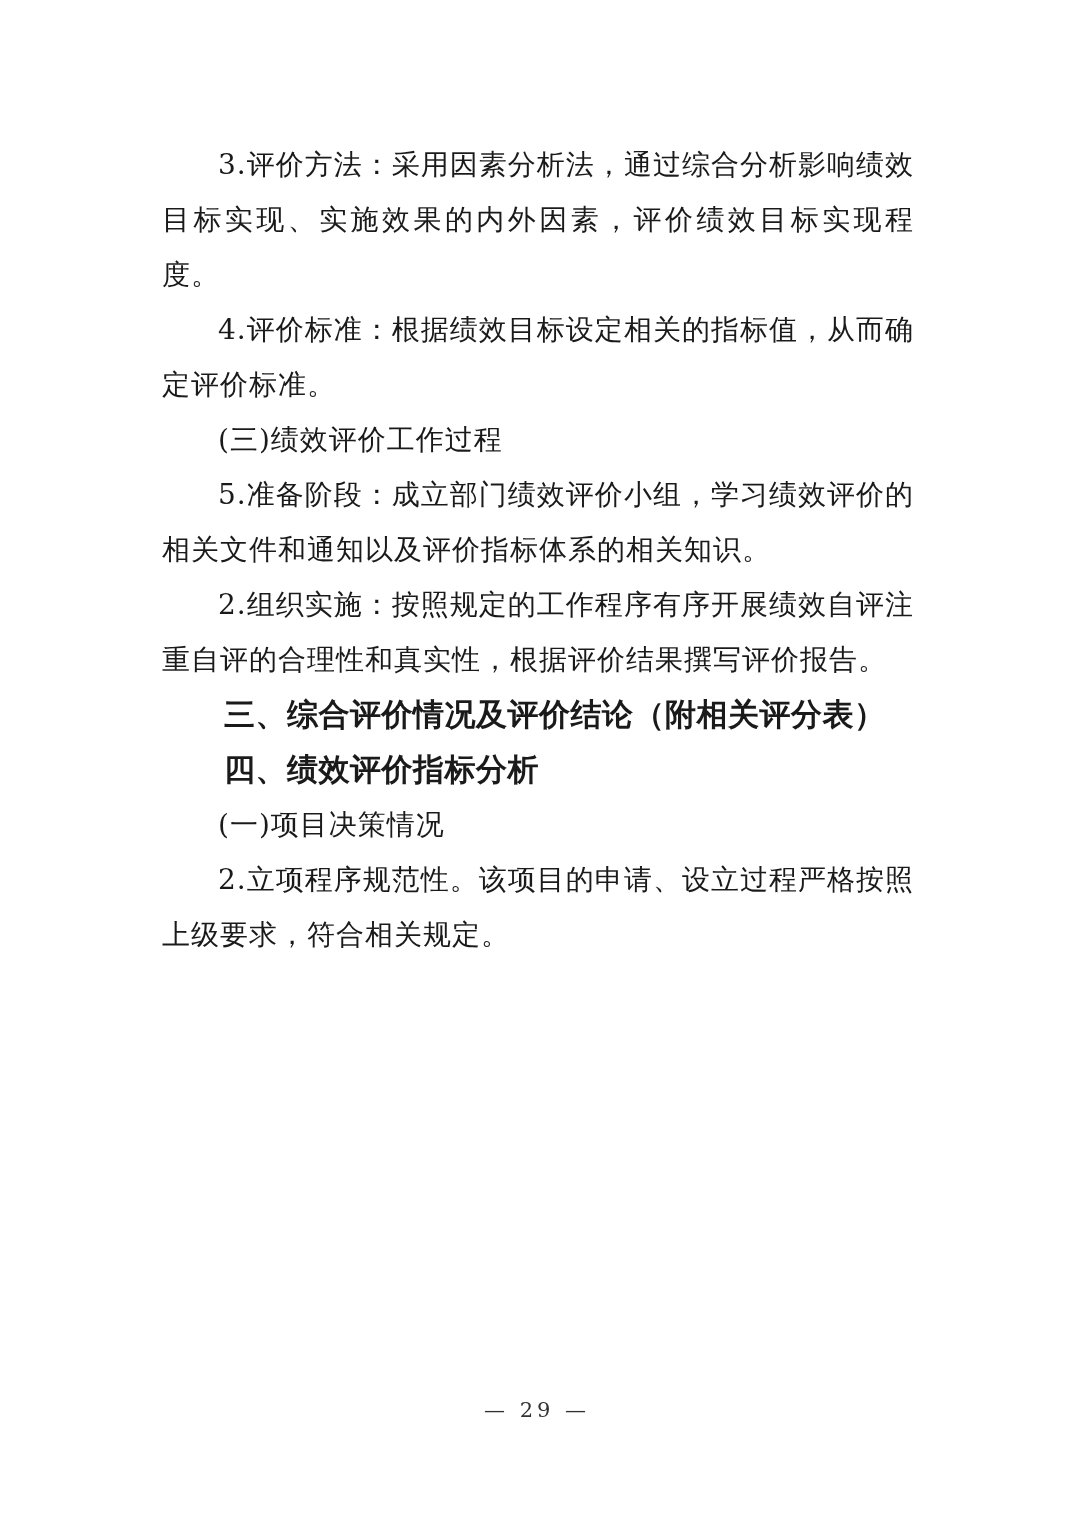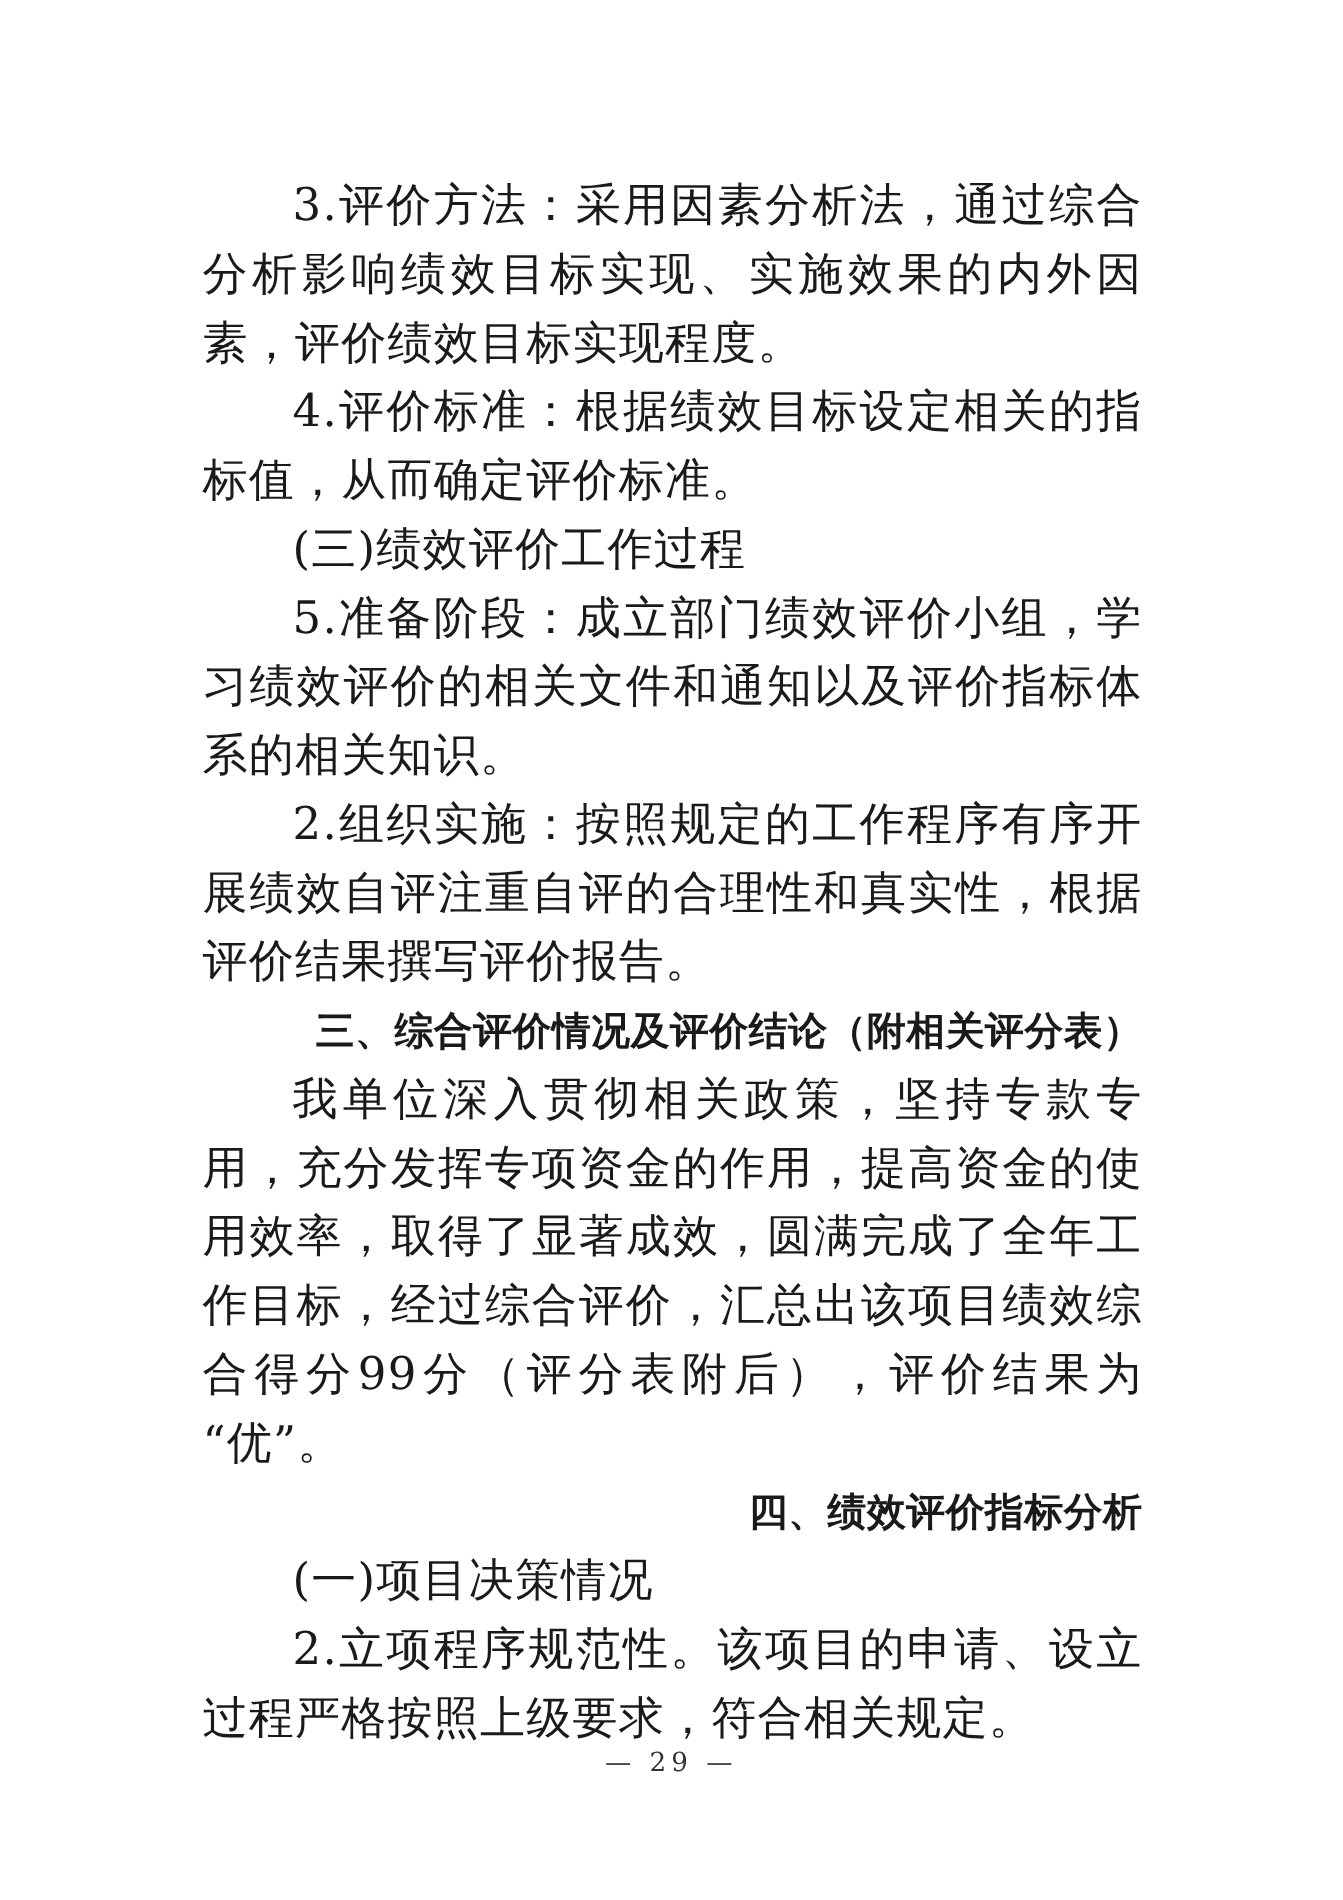--- a/index.html
+++ b/index.html
@@ -18,35 +18,35 @@
   }
   .content {
     position: absolute;
     top: 137px;
     left: 162px;
     width: 752px;
   }
   .content p {
     margin: 0;
     padding: 0;
-    font-size: 36px;
+    font-size: 28px;
     line-height: 55px;
     letter-spacing: 1px;
     text-align: justify;
     text-justify: inter-ideograph;
     text-indent: 2em;
     word-break: break-all;
     color: #1a1a1a;
   }
   .content p.section-heading {
     font-family: "Liberation Sans", "DejaVu Sans", sans-serif;
     font-weight: bold;
     font-size: 31px;
     letter-spacing: 0.5px;
-    text-align: right;
+    text-align: left;
     word-break: keep-all;
   }
   .footer {
     position: absolute;
     top: 1398px;
     left: 0;
     width: 100%;
     text-align: center;
     font-size: 21px;
     letter-spacing: 4px;
@@ -58,21 +58,20 @@
 <body>
 
 <div class="page">
   <div class="content">
     <p>3.评价方法：采用因素分析法，通过综合分析影响绩效目标实现、实施效果的内外因素，评价绩效目标实现程度。</p>
     <p>4.评价标准：根据绩效目标设定相关的指标值，从而确定评价标准。</p>
     <p>(三)绩效评价工作过程</p>
     <p>5.准备阶段：成立部门绩效评价小组，学习绩效评价的相关文件和通知以及评价指标体系的相关知识。</p>
     <p>2.组织实施：按照规定的工作程序有序开展绩效自评注重自评的合理性和真实性，根据评价结果撰写评价报告。</p>
     <p class="section-heading">三、综合评价情况及评价结论（附相关评分表）</p>
-    <p>我单位深入贯彻相关政策，坚持专款专用，充分发挥专项资金的作用，提高资金的使用效率，取得了显著成效，圆满完成了全年工作目标，经过综合评价，汇总出该项目绩效综合得分99分（评分表附后），评价结果为“优”。</p>
     <p class="section-heading">四、绩效评价指标分析</p>
     <p>(一)项目决策情况</p>
     <p>2.立项程序规范性。该项目的申请、设立过程严格按照上级要求，符合相关规定。</p>
   </div>
 
   <div class="footer">
     <span>— 29 —</span>
   </div>
 </div>
 

